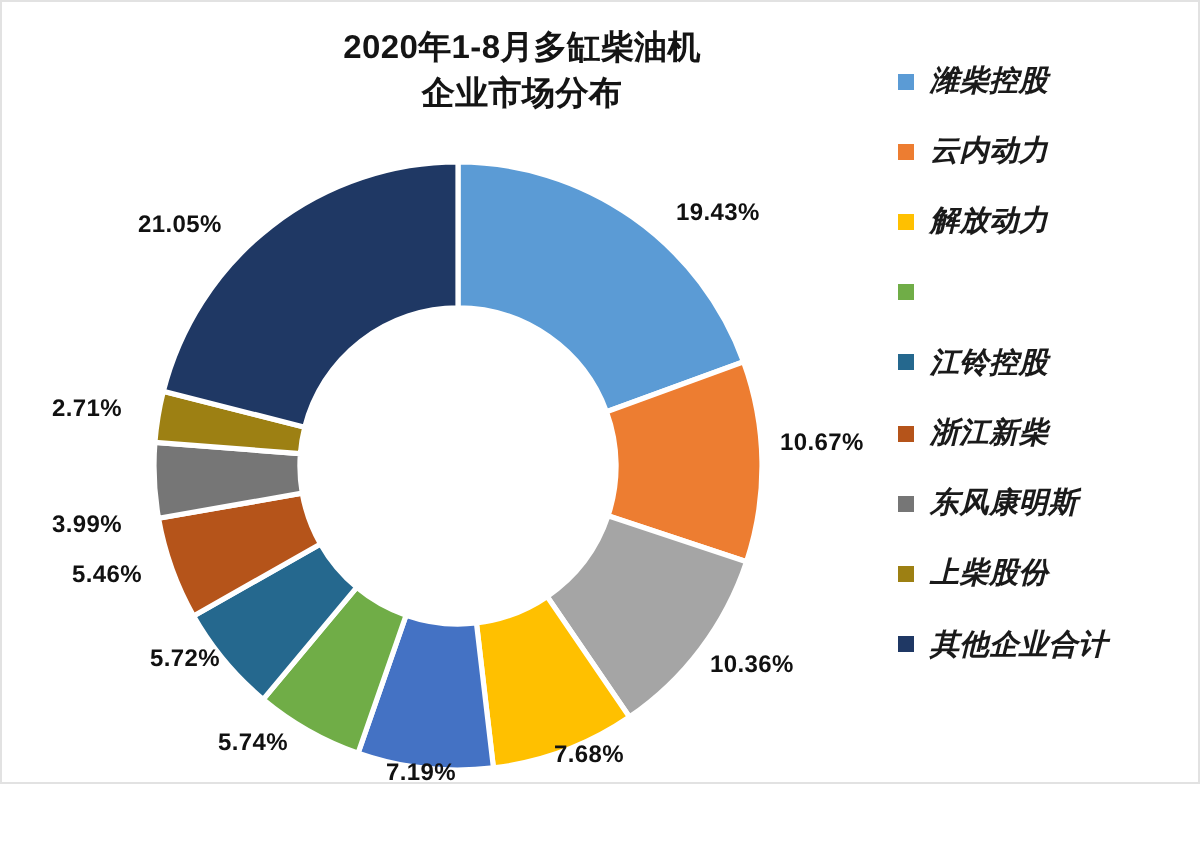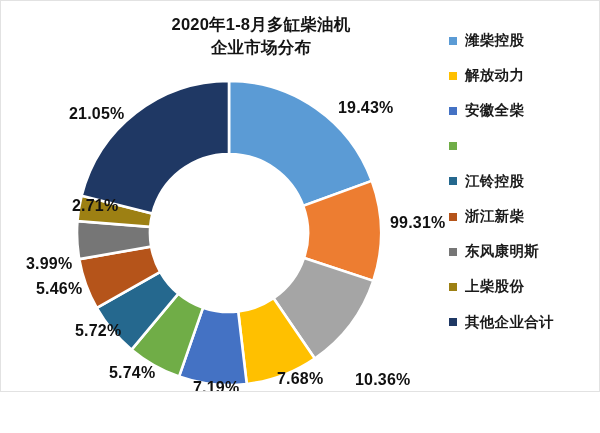--- a/index.html
+++ b/index.html
@@ -44,31 +44,32 @@
     width: 320px;
     height: 320px;
   }
   .slice {
     stroke: #ffffff;
     stroke-width: 2.6;
     stroke-linejoin: miter;
   }
   .pct-label {
     position: absolute;
-    font-size: 16px;
+    font-size: 12px;
     font-weight: bold;
     color: #111111;
     white-space: nowrap;
     letter-spacing: 0.2px;
   }
   #legend {
     position: absolute;
     left: 448px;
     top: 22px;
     width: 146px;
+    font-style: italic;
   }
   .legend-item {
     display: flex;
     align-items: center;
     height: 35.2px;
   }
   .legend-swatch {
     width: 8px;
     height: 8px;
     flex: 0 0 8px;
@@ -103,44 +104,44 @@
           <path d="M 27.779153033109424 234.97764751816436 A 152 152 0 0 1 10.263382424474344 186.13322324247005 L 82.13695886072665 173.58927608608442 A 79.04 79.04 0 0 0 91.24515957721688 198.98837670944548 Z" fill="#B5541A" class="slice"></path>
           <path d="M 10.263382424474344 186.13322324247005 A 152 152 0 0 1 8.461101993993026 148.1694298055834 L 81.19977303687637 153.84810349890338 A 79.04 79.04 0 0 0 82.13695886072665 173.58927608608442 Z" fill="#767676" class="slice"></path>
           <path d="M 8.461101993993026 148.1694298055834 A 152 152 0 0 1 12.657331314648417 122.66184277875101 L 83.38181228361717 140.58415824495052 A 79.04 79.04 0 0 0 81.19977303687637 153.84810349890338 Z" fill="#9D8013" class="slice"></path>
           <path d="M 12.657331314648417 122.66184277875101 A 152 152 0 0 1 160.00000000000026 8 L 160.0000000000001 80.96 A 79.04 79.04 0 0 0 83.38181228361717 140.58415824495052 Z" fill="#1F3864" class="slice"></path>
         </g>
     </svg>
   </div>
 
   <div id="pct-labels">
       <div class="pct-label" style="left: 337px; top: 98px;">19.43%</div>
-      <div class="pct-label" style="left: 389px; top: 213px;">99.31%</div>
-      <div class="pct-label" style="left: 354px; top: 324px; margin-top: 46px;">10.36%</div>
+      <div class="pct-label" style="left: 389px; top: 213px;">10.67%</div>
+      <div class="pct-label" style="left: 354px; top: 324px;">10.36%</div>
       <div class="pct-label" style="left: 276px; top: 369px;">7.68%</div>
       <div class="pct-label" style="left: 192px; top: 378px;">7.19%</div>
       <div class="pct-label" style="left: 108px; top: 363px;">5.74%</div>
       <div class="pct-label" style="left: 74px; top: 321px; text-align: right;">5.72%</div>
       <div class="pct-label" style="left: 35px; top: 279px;">5.46%</div>
       <div class="pct-label" style="left: 25px; top: 254px;">3.99%</div>
-      <div class="pct-label" style="left: 25px; top: 196px; margin-left: 46px;">2.71%</div>
+      <div class="pct-label" style="left: 25px; top: 196px;">2.71%</div>
       <div class="pct-label" style="left: 68px; top: 104px;">21.05%</div>
     </div>
 
   <div id="legend">
       <div class="legend-item">
         <span class="legend-swatch" style="background: rgb(91, 155, 213);"></span>
         <span class="legend-label">潍柴控股</span>
       </div>
       <div class="legend-item">
+        <span class="legend-swatch" style="background: rgb(237, 125, 49);"></span>
+        <span class="legend-label">云内动力</span>
+      </div>
+      <div class="legend-item">
         <span class="legend-swatch" style="background: rgb(255, 192, 0);"></span>
         <span class="legend-label">解放动力</span>
-      </div>
-      <div class="legend-item">
-        <span class="legend-swatch" style="background: rgb(68, 114, 196);"></span>
-        <span class="legend-label">安徽全柴</span>
       </div>
       <div class="legend-item">
         <span class="legend-swatch" style="background: rgb(112, 173, 71);"></span>
       </div>
       <div class="legend-item">
         <span class="legend-swatch" style="background: rgb(37, 104, 142);"></span>
         <span class="legend-label">江铃控股</span>
       </div>
       <div class="legend-item">
         <span class="legend-swatch" style="background: rgb(181, 84, 26);"></span>

